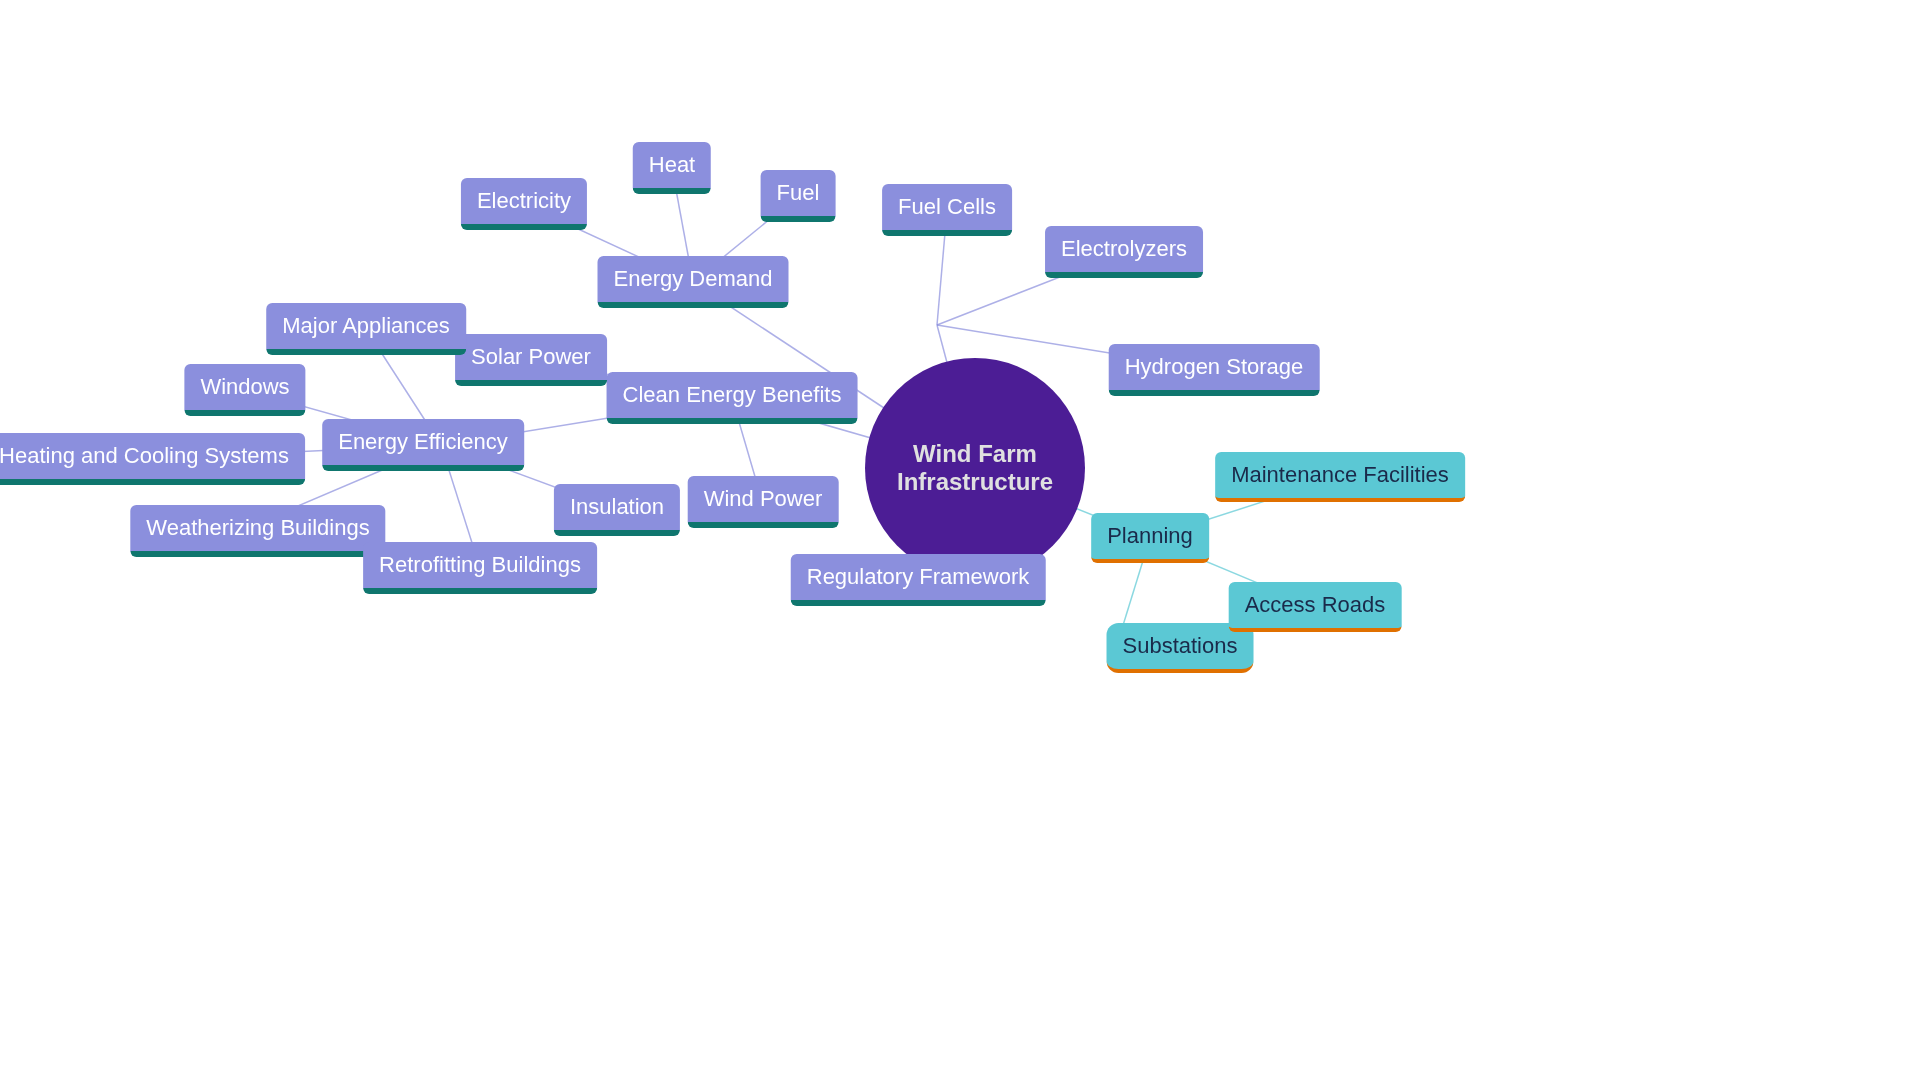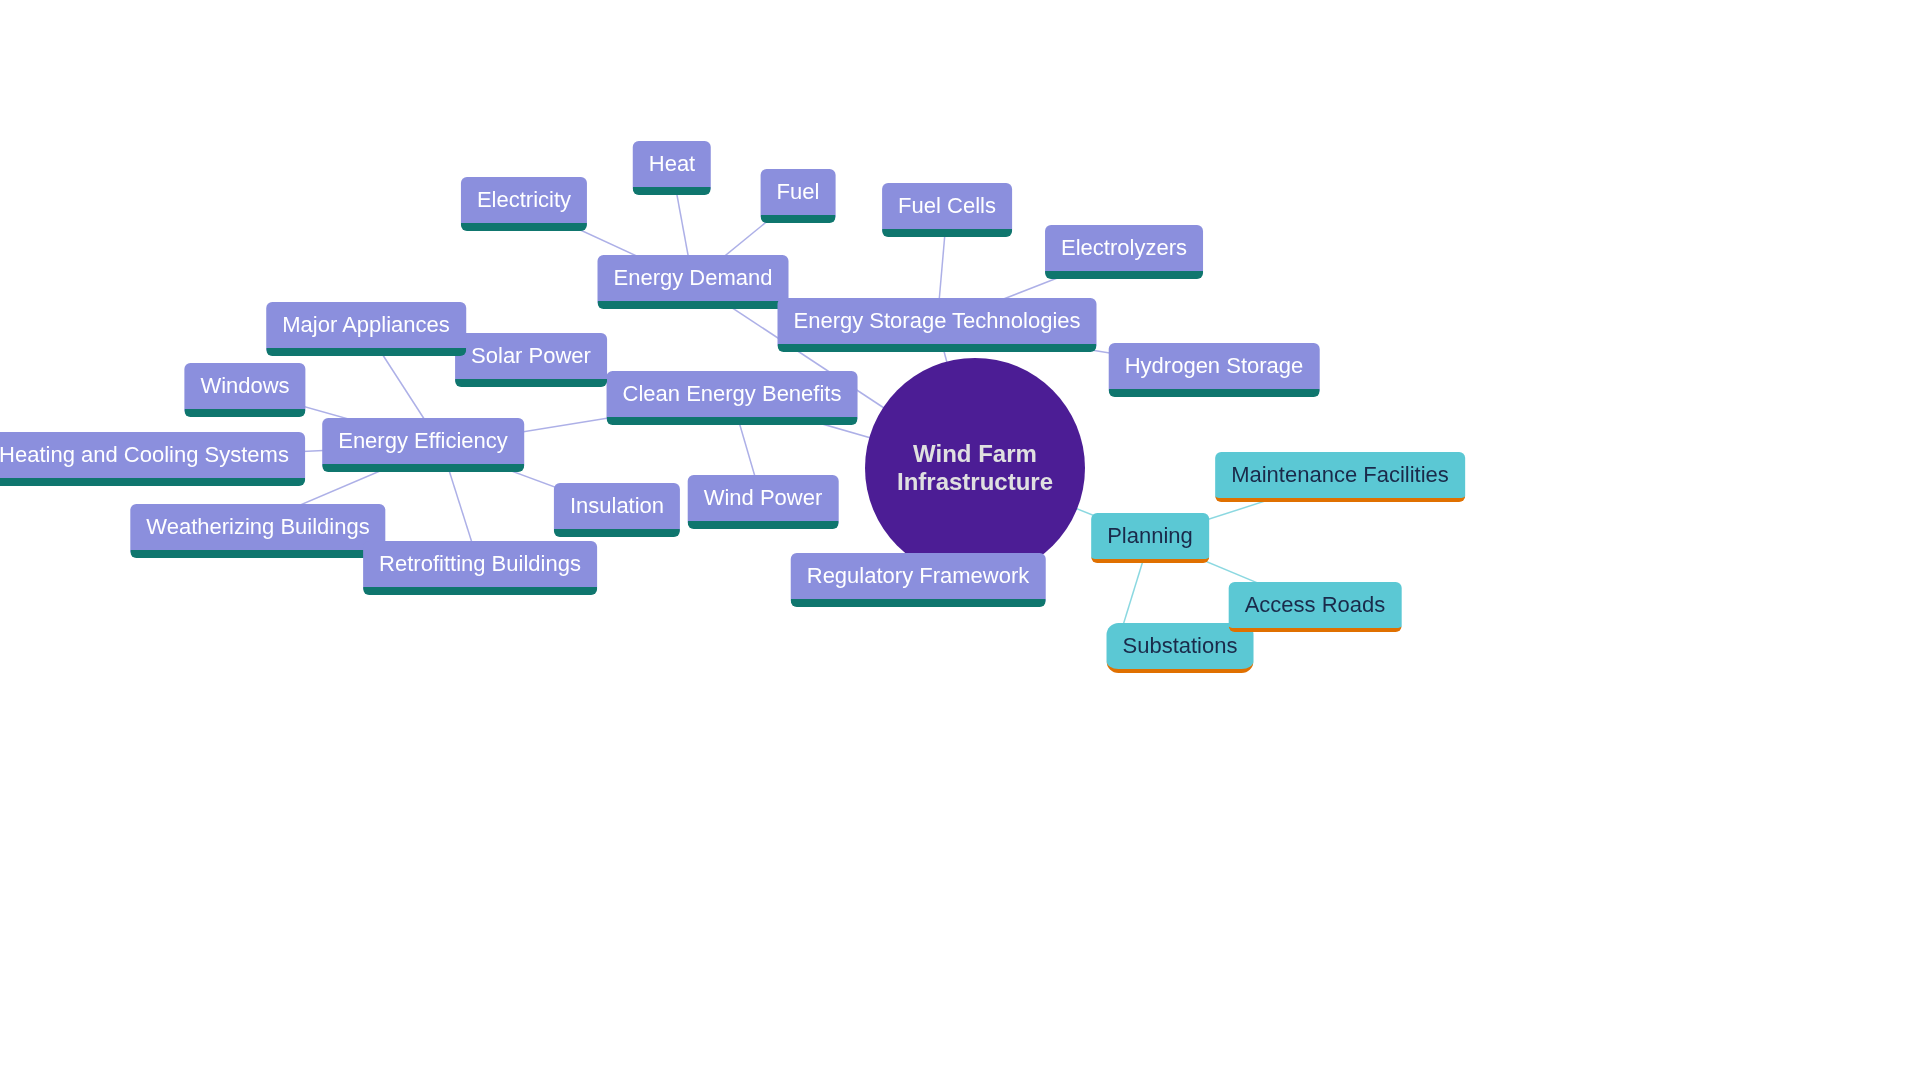--- a/index.html
+++ b/index.html
@@ -31,21 +31,21 @@
       text-align: center;
       font-size: 22px;
       font-weight: 500;
       padding: 10px 16px;
       cursor: pointer;
       transform: translate(-50%, -50%);
     }
     .node-purple {
       background: #8b8fdd;
       color: #ffffff;
-      border-bottom: 8px solid #0f766e;
+      border-bottom: 6px solid #0f766e;
     }
     .node-blue {
       background: #5bc8d4;
       color: #1a2a4a;
       border-bottom: 4px solid #e07000;
     }
     .node-center {
       background: #4c1d95;
       color: #e0e0e0;
       border-radius: 50%;
@@ -94,21 +94,20 @@
     <div class="node node-purple" style="left: 732px; top: 398px;">Clean Energy Benefits</div>
     <div class="node node-purple" style="left: 531px; top: 360px;">Solar Power</div>
     <div class="node node-purple" style="left: 763px; top: 502px;">Wind Power</div>
     <div class="node node-purple" style="left: 423px; top: 445px;">Energy Efficiency</div>
     <div class="node node-purple" style="left: 366px; top: 329px;">Major Appliances</div>
     <div class="node node-purple" style="left: 245px; top: 390px;">Windows</div>
     <div class="node node-purple" style="left: 144px; top: 459px;">Heating and Cooling Systems</div>
     <div class="node node-purple" style="left: 258px; top: 523px; margin-top: 8px;">Weatherizing Buildings</div>
     <div class="node node-purple" style="left: 617px; top: 510px;">Insulation</div>
     <div class="node node-purple" style="left: 480px; top: 568px;">Retrofitting Buildings</div>
-    <div class="node node-purple" style="left: 937px; top: 325px;">Energy Storage Technologies</div>
     <div class="node node-purple" style="left: 947px; top: 210px;">Fuel Cells</div>
     <div class="node node-purple" style="left: 1124px; top: 252px;">Electrolyzers</div>
     <div class="node node-purple" style="left: 918px; top: 580px;">Regulatory Framework</div>
     <div class="node node-purple" style="left: 1214px; top: 370px;">Hydrogen Storage</div>
     <div class="node node-blue" style="left: 1150px; top: 538px;">Planning</div>
     <div class="node node-blue" style="left: 1180px; top: 648px; border-radius: 12px;">Substations</div>
     <div class="node node-blue" style="left: 1340px; top: 477px;">Maintenance Facilities</div>
     <div class="node node-blue" style="left: 1315px; top: 607px;">Access Roads</div>
   </div>
 

